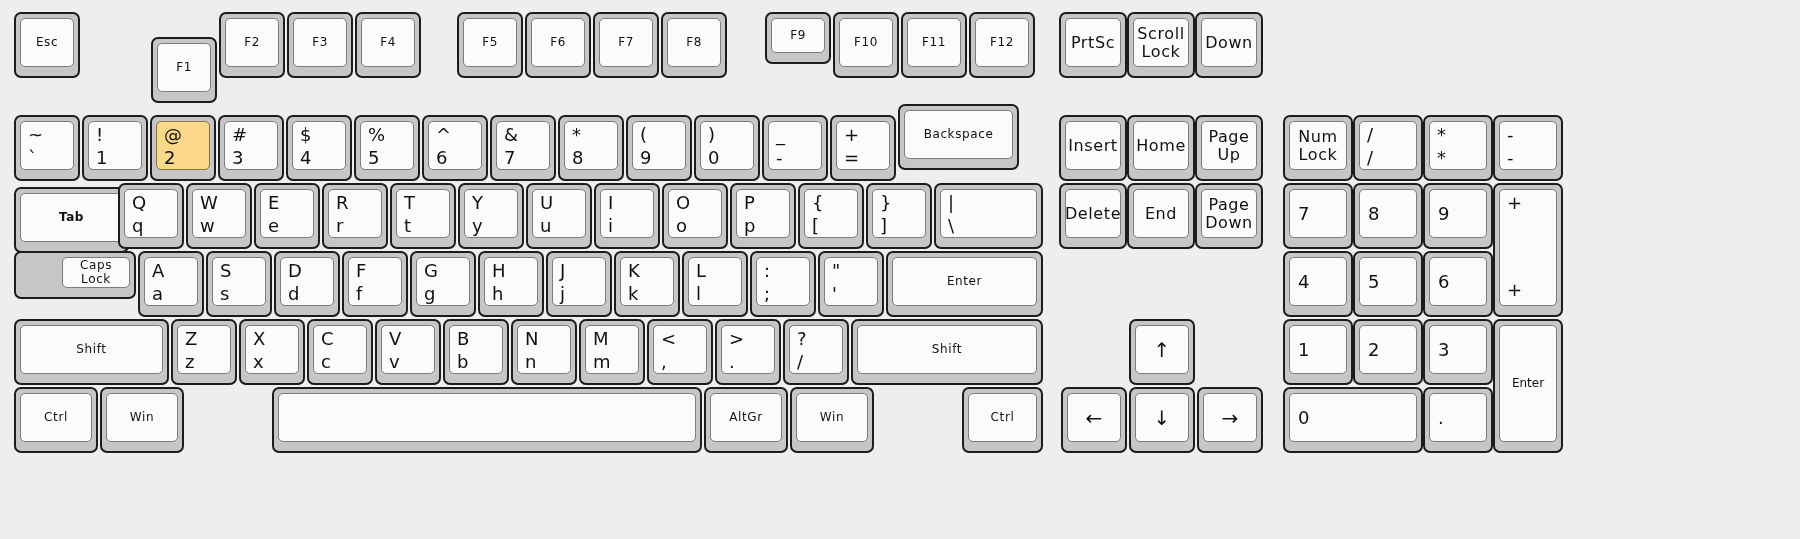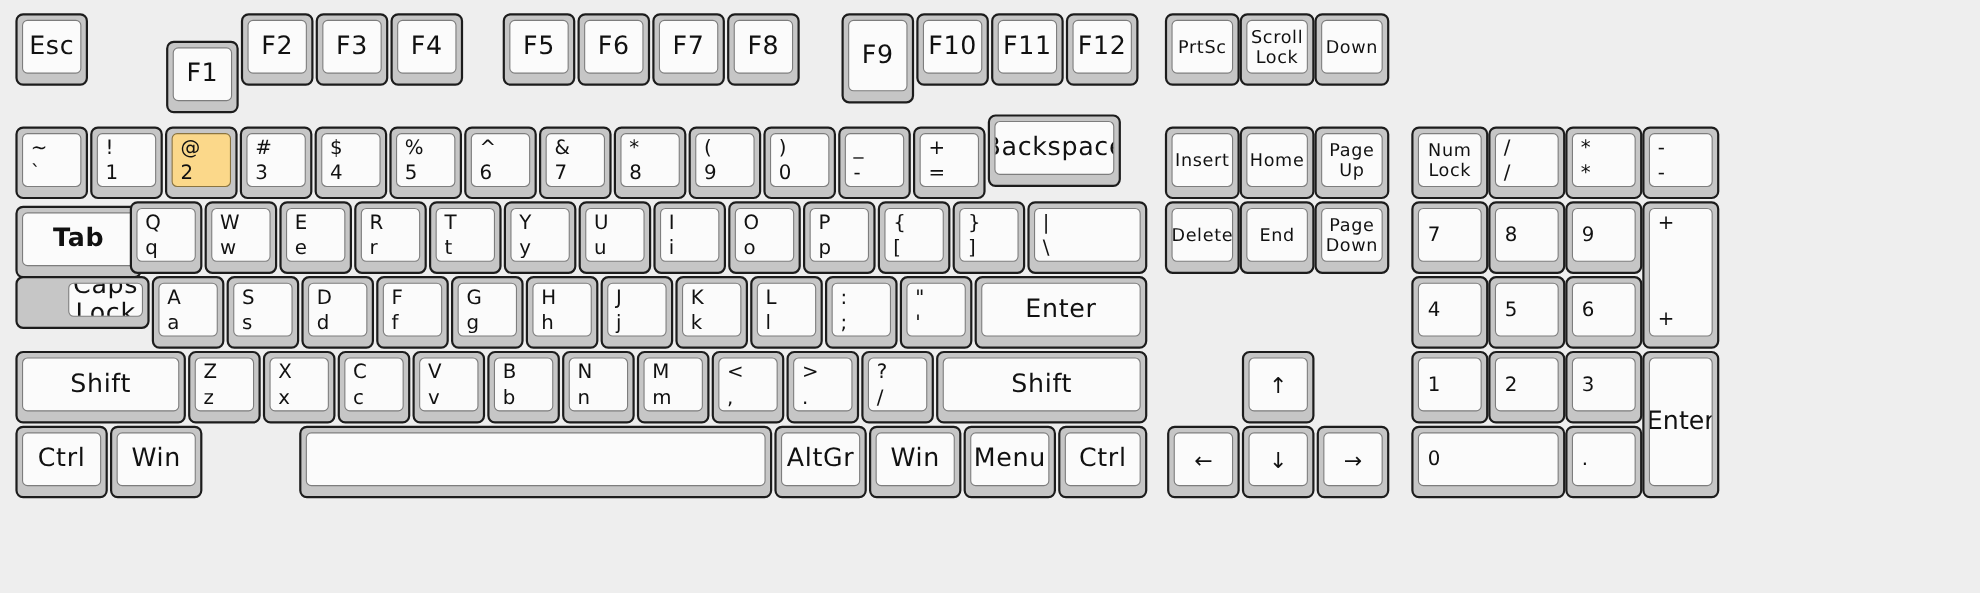--- a/index.html
+++ b/index.html
@@ -49,21 +49,21 @@
   }
 
   
   .lbl-center {
     position: absolute;
     left: 0; right: 0; top: 0; bottom: 0;
     display: flex;
     align-items: center;
     justify-content: center;
     text-align: center;
-    font-size: 23px;
+    font-size: 12px;
     color: #111111;
     line-height: 1.12;
     letter-spacing: 0.6px;
     white-space: pre-line;
     padding: 0 2px;
   }
   .lbl-center.tight { letter-spacing: 0px; }
   .lbl-center.sm { font-size: 16px; }
 
   
@@ -151,21 +151,21 @@
     <div class="cap">
         <span class="lbl-center">F7</span>
       </div>
     </div>
   <div class="key" style="left:661px; top:12px; width:66px; height:66px;">
     <div class="cap">
         <span class="lbl-center">F8</span>
       </div>
     </div>
 
-  <div class="key" style="left:765px; top:12px; width:66px; height:82px;">
+  <div class="key" style="left:765px; top:12px; width:66px; height:52px;">
     <div class="cap">
         <span class="lbl-center">F9</span>
       </div>
     </div>
   <div class="key" style="left:833px; top:12px; width:66px; height:66px;">
     <div class="cap">
         <span class="lbl-center">F10</span>
       </div>
     </div>
   <div class="key" style="left:901px; top:12px; width:66px; height:66px;">
@@ -756,25 +756,20 @@
   <div class="key" style="left:704px; top:387px; width:84px; height:66px;">
     <div class="cap">
         <span class="lbl-center">AltGr</span>
       </div>
     </div>
   <div class="key" style="left:790px; top:387px; width:84px; height:66px;">
     <div class="cap">
         <span class="lbl-center">Win</span>
       </div>
     </div>
-  <div class="key" style="left:876px; top:387px; width:84px; height:66px;">
-    <div class="cap">
-        <span class="lbl-center">Menu</span>
-      </div>
-    </div>
   <div class="key" style="left:962px; top:387px; width:81px; height:66px;">
     <div class="cap">
         <span class="lbl-center">Ctrl</span>
       </div>
     </div>
 
   <div class="key" style="left:1061px; top:387px; width:66px; height:66px;">
     <div class="cap">
         <span class="lbl-arrow">←</span>
       </div>

